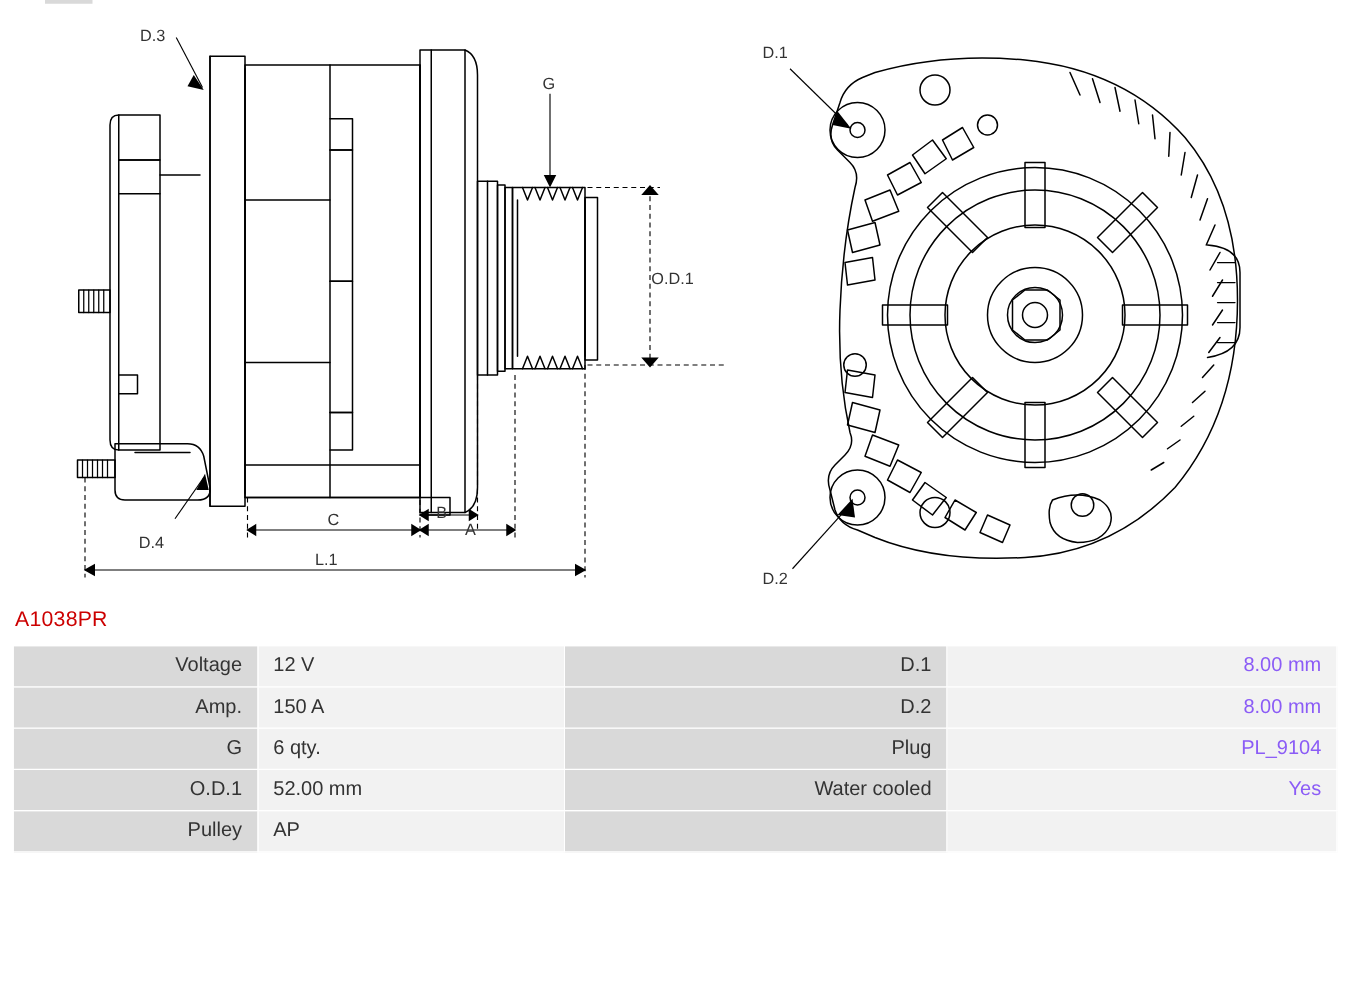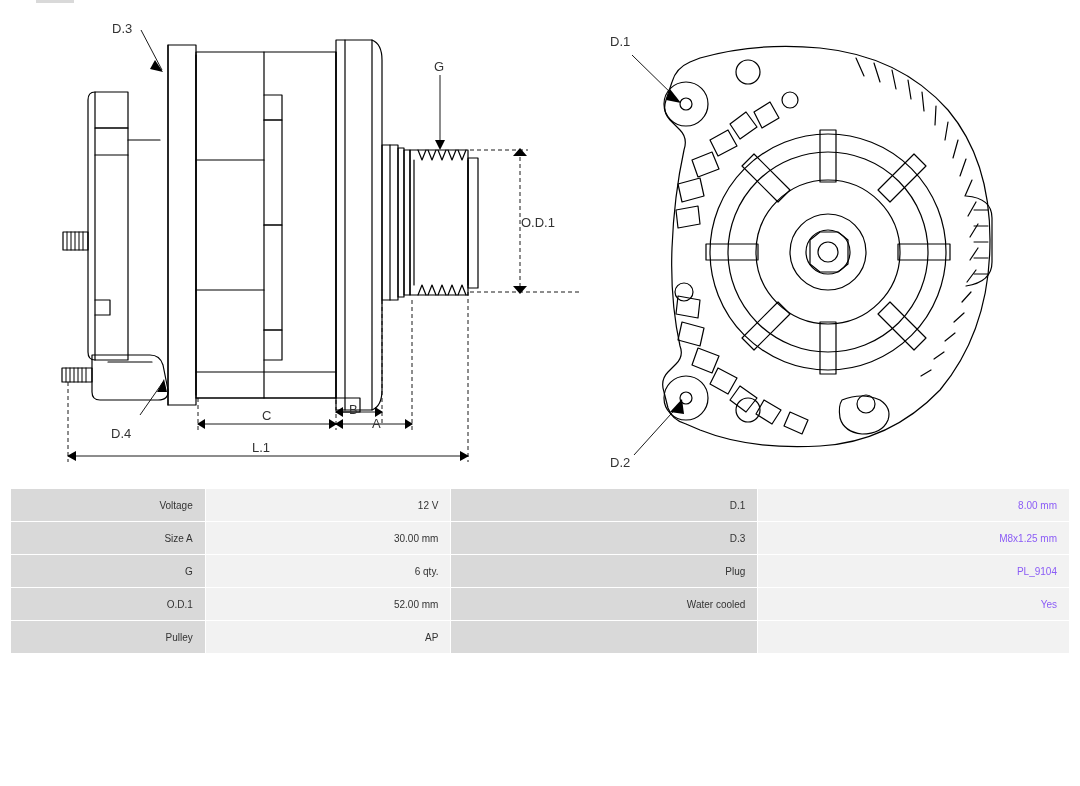--- a/index.html
+++ b/index.html
@@ -32,41 +32,41 @@
     left: 12px;
     top: 486px;
     font-size: 17px;
     font-weight: normal;
     color: #cc0000;
     letter-spacing: 0.2px;
   }
   .spec-table {
     position: absolute;
     left: 10px;
-    top: 488px;
+    top: 516px;
     width: 1060px;
     border-collapse: collapse;
-    font-size: 10px;
+    font-size: 16px;
   }
   .spec-table td {
     height: 32px;
     padding: 0 12px;
     border: 1px solid #ffffff;
     vertical-align: middle;
   }
   .lbl {
     background: #d9d9d9;
     color: #333333;
     text-align: right;
     width: 186px;
   }
   .val {
     background: #f2f2f2;
     color: #333333;
-    text-align: right;
+    text-align: left;
     width: 244px;
   }
   .lbl2 {
     background: #d9d9d9;
     color: #333333;
     text-align: right;
     width: 312px;
   }
   .val2 {
     background: #f2f2f2;
@@ -297,24 +297,24 @@
 
   <table class="spec-table">
     <tbody>
       <tr>
         <td class="lbl">Voltage</td>
         <td class="val">12 V</td>
         <td class="lbl2">D.1</td>
         <td class="val2">8.00 mm</td>
       </tr>
       <tr>
-        <td class="lbl">Size A</td>
-        <td class="val">30.00 mm</td>
-        <td class="lbl2">D.3</td>
-        <td class="val2">M8x1.25 mm</td>
+        <td class="lbl">Amp.</td>
+        <td class="val">150 A</td>
+        <td class="lbl2">D.2</td>
+        <td class="val2">8.00 mm</td>
       </tr>
       <tr>
         <td class="lbl">G</td>
         <td class="val">6 qty.</td>
         <td class="lbl2">Plug</td>
         <td class="val2">PL_9104</td>
       </tr>
       <tr>
         <td class="lbl">O.D.1</td>
         <td class="val">52.00 mm</td>

